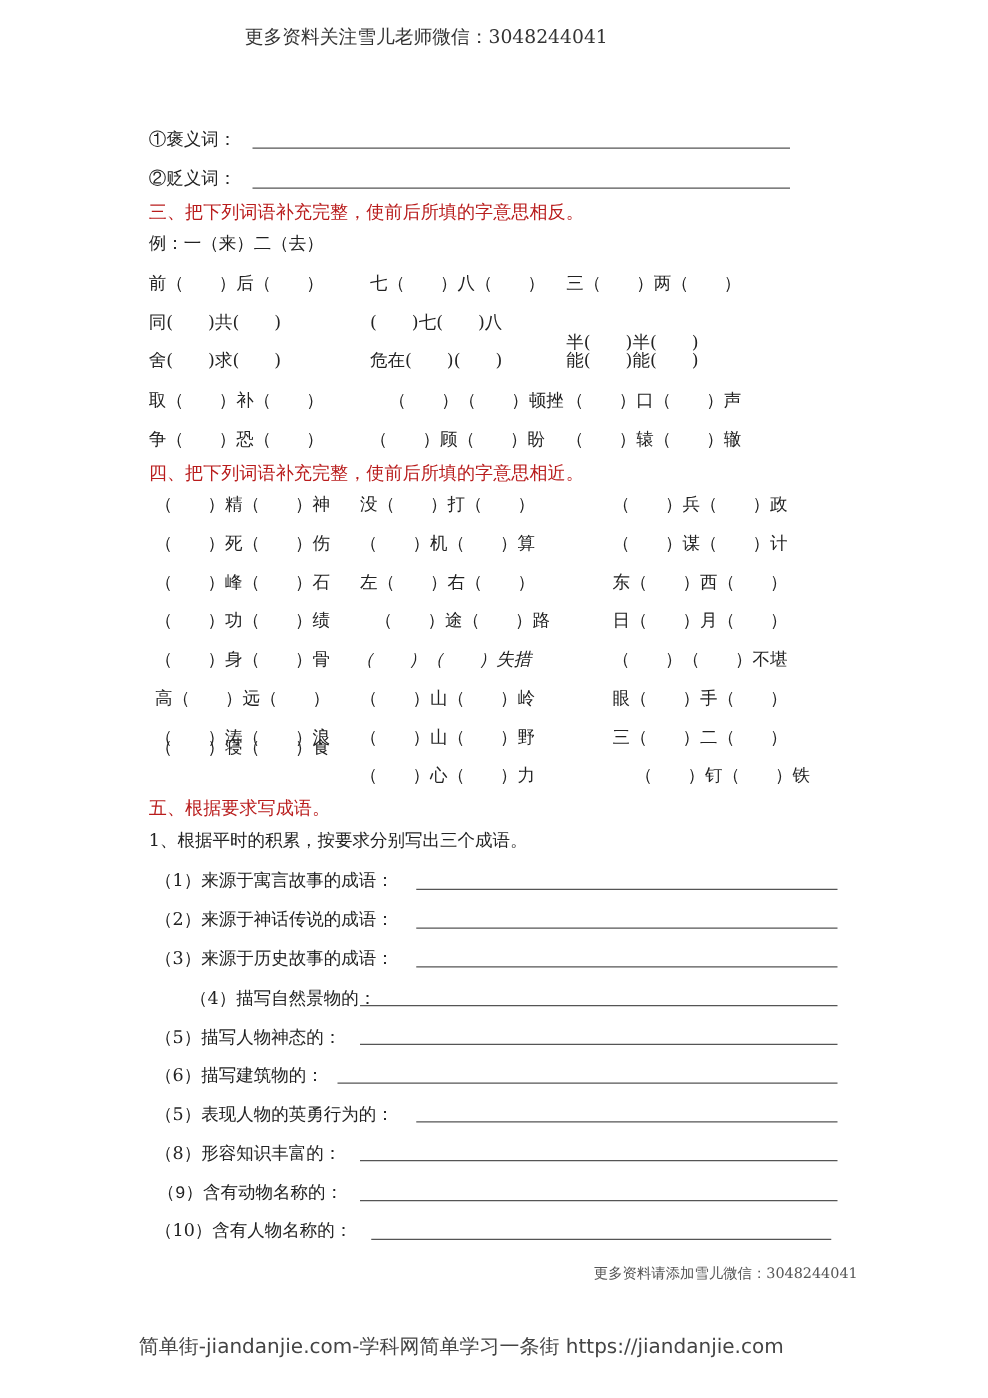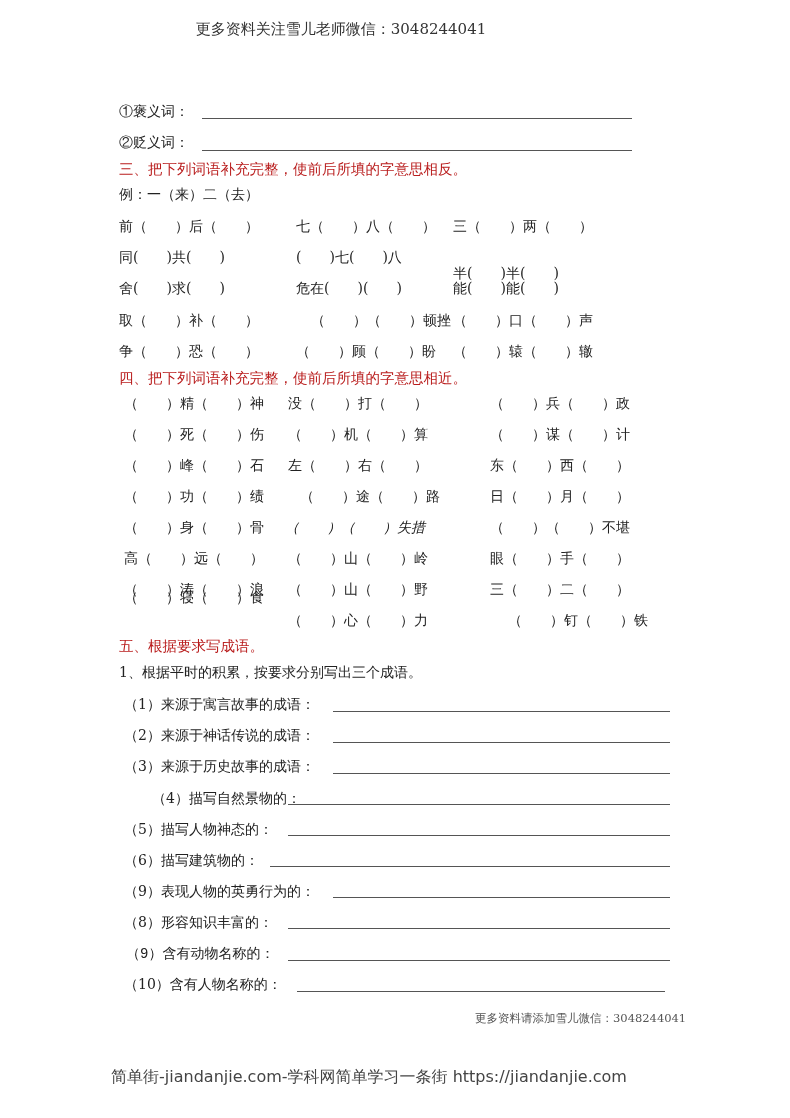--- a/index.html
+++ b/index.html
@@ -111,21 +111,21 @@
 
   <div class="abs txt" style="left:124px; top:790px;margin-left:28px;">（4）描写自然景物的：</div>
   <div class="uline" style="left:288px; top:804px; width:382px;"></div>
 
   <div class="abs txt" style="left:124px; top:821px;">（5）描写人物神态的：</div>
   <div class="uline" style="left:288px; top:835px; width:382px;"></div>
 
   <div class="abs txt" style="left:124px; top:852px;">（6）描写建筑物的：</div>
   <div class="uline" style="left:270px; top:866px; width:400px;"></div>
 
-  <div class="abs txt" style="left:124px; top:883px;">（9）表现人物的英勇行为的：</div>
+  <div class="abs txt" style="left:124px; top:883px;">（5）表现人物的英勇行为的：</div>
   <div class="uline" style="left:333px; top:897px; width:337px;"></div>
 
   <div class="abs txt" style="left:124px; top:914px;">（8）形容知识丰富的：</div>
   <div class="uline" style="left:288px; top:928px; width:382px;"></div>
 
   <div class="abs txt" style="left:126px; top:945px;font-family:Liberation Mono, monospace;">（9）含有动物名称的：</div>
   <div class="uline" style="left:288px; top:960px; width:382px;"></div>
 
   <div class="abs txt" style="left:124px; top:976px;">（10）含有人物名称的：</div>
   <div class="uline" style="left:297px; top:991px; width:368px;"></div>

